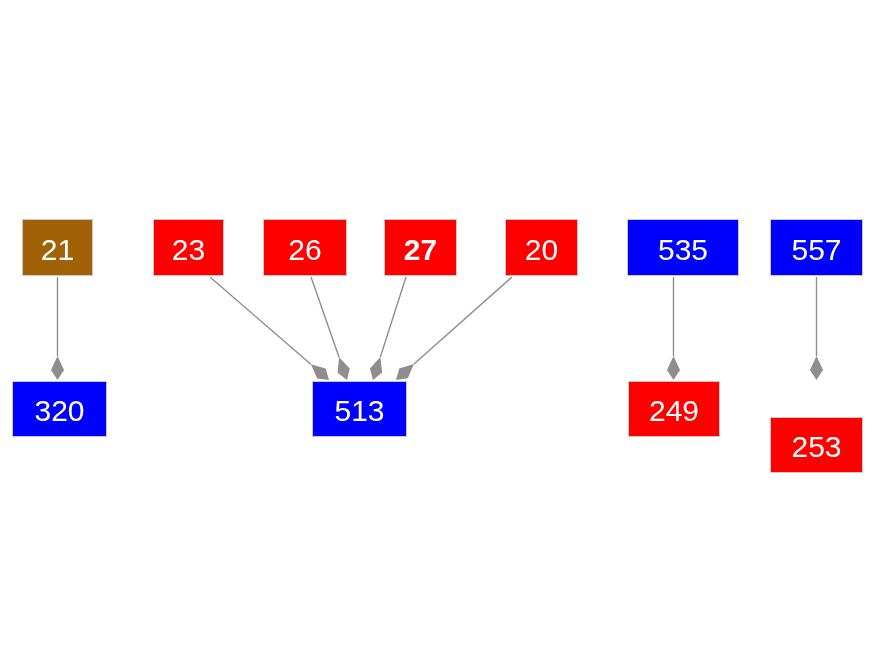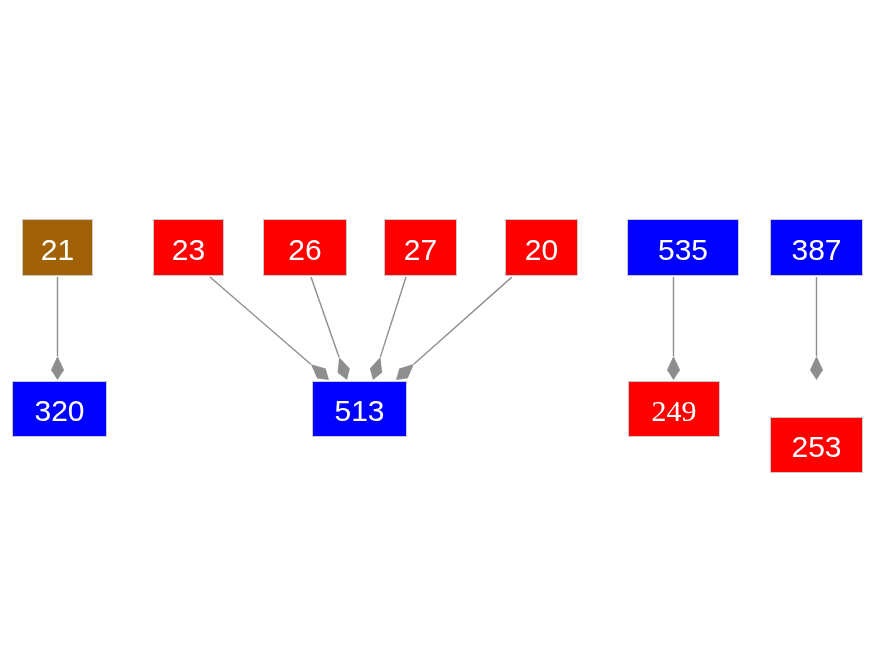--- a/index.html
+++ b/index.html
@@ -76,37 +76,37 @@
       <div class="node" style="left: 22px; top: 219px; width: 71px; height: 57px; background: #a16207;">
         <span class="node-label" style="color: rgb(255, 255, 255);">21</span>
       </div>
       <div class="node" style="left: 143px; top: 219px; width: 71px; height: 57px; background: rgb(255, 0, 0); margin-left: 10px;">
         <span class="node-label" style="color: rgb(255, 255, 255);">23</span>
       </div>
       <div class="node" style="left: 263px; top: 219px; width: 84px; height: 57px; background: rgb(255, 0, 0);">
         <span class="node-label" style="color: rgb(255, 255, 255);">26</span>
       </div>
       <div class="node" style="left: 384px; top: 219px; width: 73px; height: 57px; background: rgb(255, 0, 0);">
-        <span class="node-label" style="color: rgb(255, 255, 255);">27</span>
+        <span class="node-label" style="color: rgb(255, 255, 255); font-weight: bold;">27</span>
       </div>
       <div class="node" style="left: 505px; top: 219px; width: 73px; height: 57px; background: rgb(255, 0, 0);">
         <span class="node-label" style="color: rgb(255, 255, 255);">20</span>
       </div>
       <div class="node" style="left: 627px; top: 219px; width: 112px; height: 57px; background: rgb(0, 0, 255);">
         <span class="node-label" style="color: rgb(255, 255, 255);">535</span>
       </div>
       <div class="node" style="left: 770px; top: 219px; width: 93px; height: 57px; background: rgb(0, 0, 255);">
-        <span class="node-label" style="color: rgb(255, 255, 255);">387</span>
+        <span class="node-label" style="color: rgb(255, 255, 255);">557</span>
       </div>
       <div class="node" style="left: 12px; top: 381px; width: 95px; height: 56px; background: rgb(0, 0, 255);">
         <span class="node-label" style="color: rgb(255, 255, 255);">320</span>
       </div>
       <div class="node" style="left: 312px; top: 381px; width: 95px; height: 56px; background: rgb(0, 0, 255);">
         <span class="node-label" style="color: rgb(255, 255, 255);">513</span>
       </div>
       <div class="node" style="left: 628px; top: 381px; width: 92px; height: 56px; background: rgb(255, 0, 0);">
-        <span class="node-label" style="color: rgb(255, 255, 255); font-family: Liberation Serif, serif;">249</span>
+        <span class="node-label" style="color: rgb(255, 255, 255);">249</span>
       </div>
       <div class="node" style="left: 770px; top: 381px; width: 93px; height: 56px; background: rgb(255, 0, 0); margin-top: 36px;">
         <span class="node-label" style="color: rgb(255, 255, 255);">253</span>
       </div>
     </div>
 </div>
 
 </body></html>

